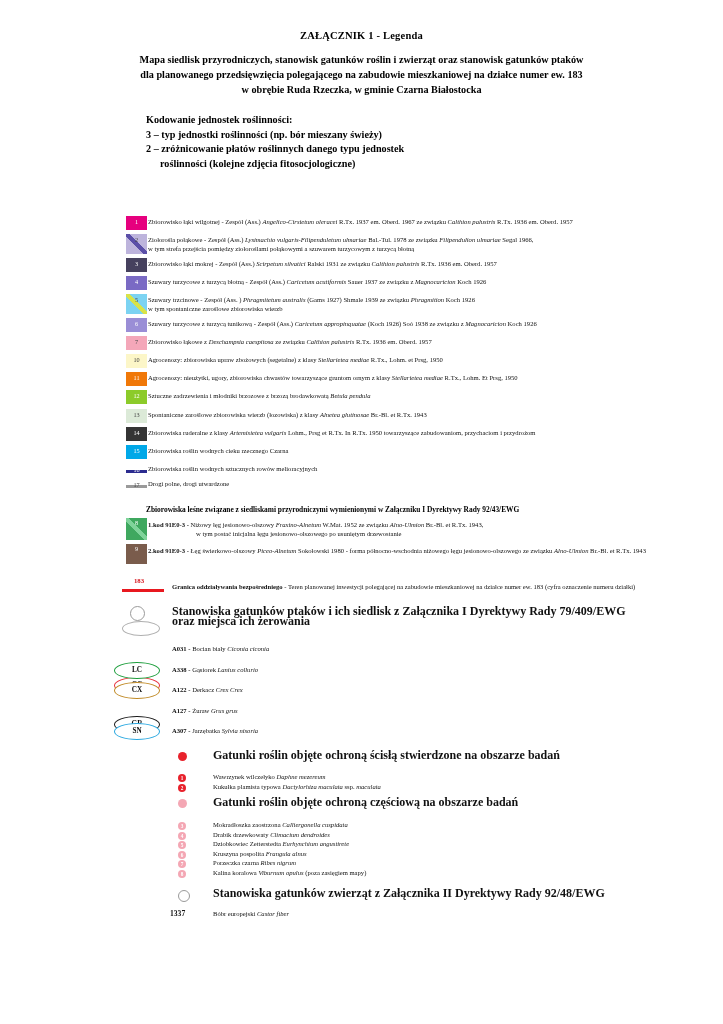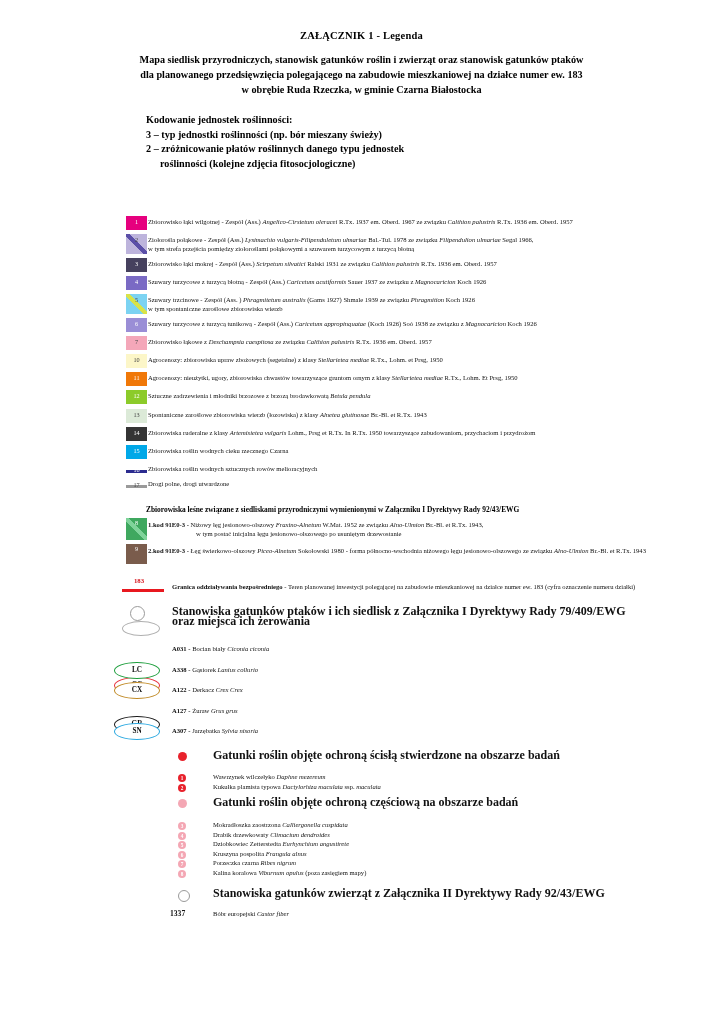--- a/index.html
+++ b/index.html
@@ -195,20 +195,20 @@
       <div class="txt" style="left: 213px; top: 840.2px;">Dziobkowiec Zetterstedta <i>Eurhynchium angustirete</i></div>
       <div class="numdot" style="left: 178px; top: 850.8px; width: 8px; height: 8px; line-height: 8px; background: rgb(244, 167, 180);">6</div>
       <div class="txt" style="left: 213px; top: 849.8px;">Kruszyna pospolita <i>Frangula alnus</i></div>
       <div class="numdot" style="left: 178px; top: 860.4px; width: 8px; height: 8px; line-height: 8px; background: rgb(244, 167, 180);">7</div>
       <div class="txt" style="left: 213px; top: 859.4px;">Porzeczka czarna <i>Ribes nigrum</i></div>
       <div class="numdot" style="left: 178px; top: 870px; width: 8px; height: 8px; line-height: 8px; background: rgb(244, 167, 180);">8</div>
       <div class="txt" style="left: 213px; top: 869px;">Kalina koralowa <i>Viburnum opulus</i> (poza zasięgiem mapy)</div>
     </div>
 
   <div class="circ-open" style="left:178px;top:890px;width:10px;height:10px;"></div>
-  <div class="txt bold" style="left:213px;top:889px;">Stanowiska gatunków zwierząt z Załącznika II Dyrektywy Rady 92/43/EWG</div>
+  <div class="txt bold" style="left:213px;top:889px;">Stanowiska gatunków zwierząt z Załącznika II Dyrektywy Rady 92/48/EWG</div>
 
   <div id="animal-rows">
       <div class="beaver-num" style="left: 170px; top: 909px;">1337</div>
       <div class="txt" style="left: 213px; top: 910px;">Bóbr europejski <i>Castor fiber</i></div>
     </div>
 
 </div>
 
 </body></html>

